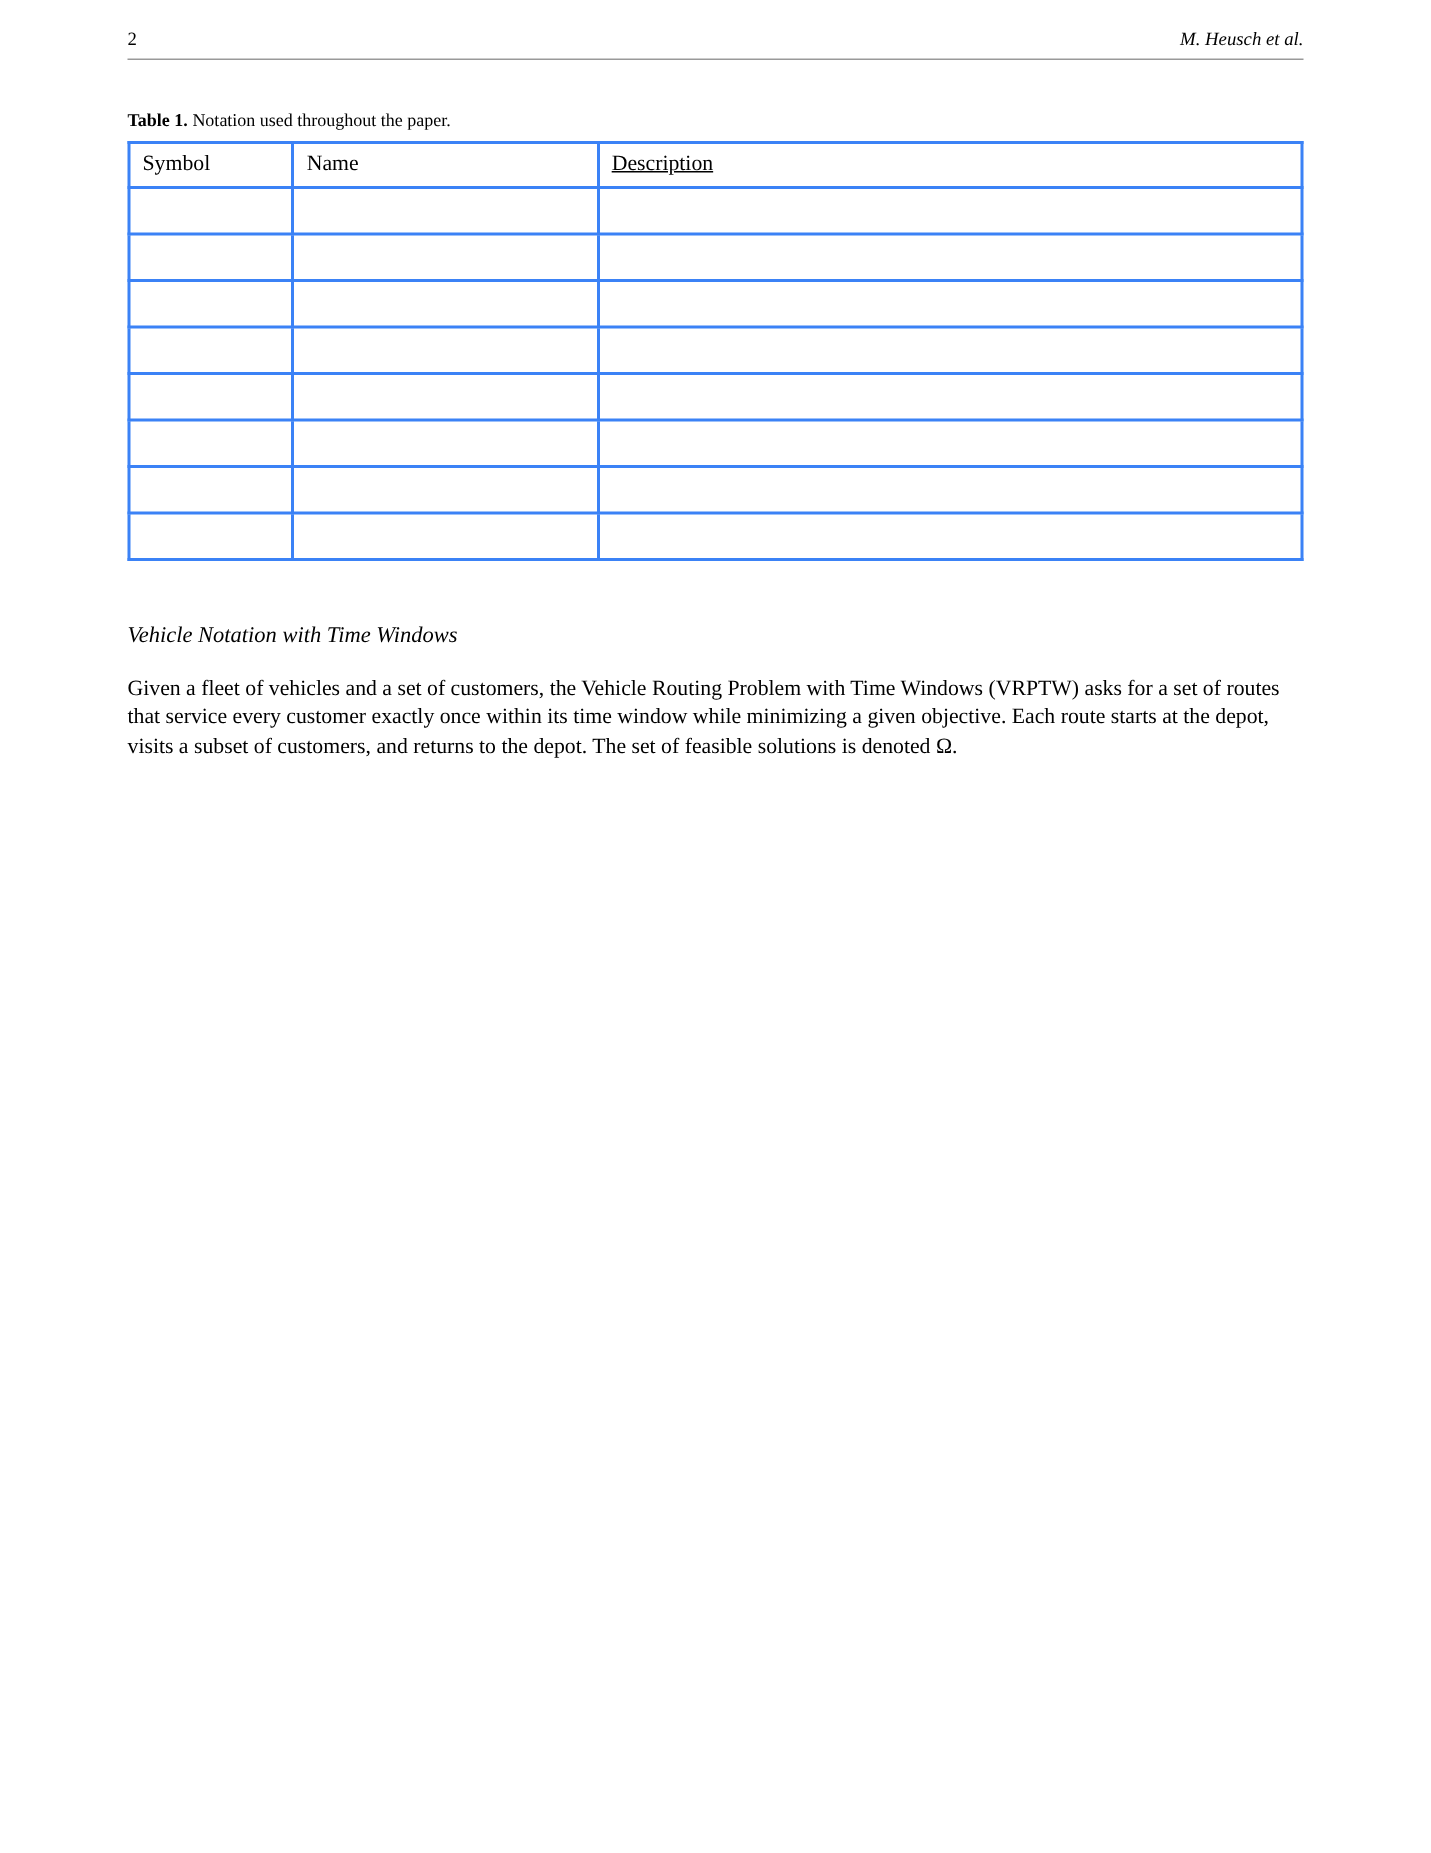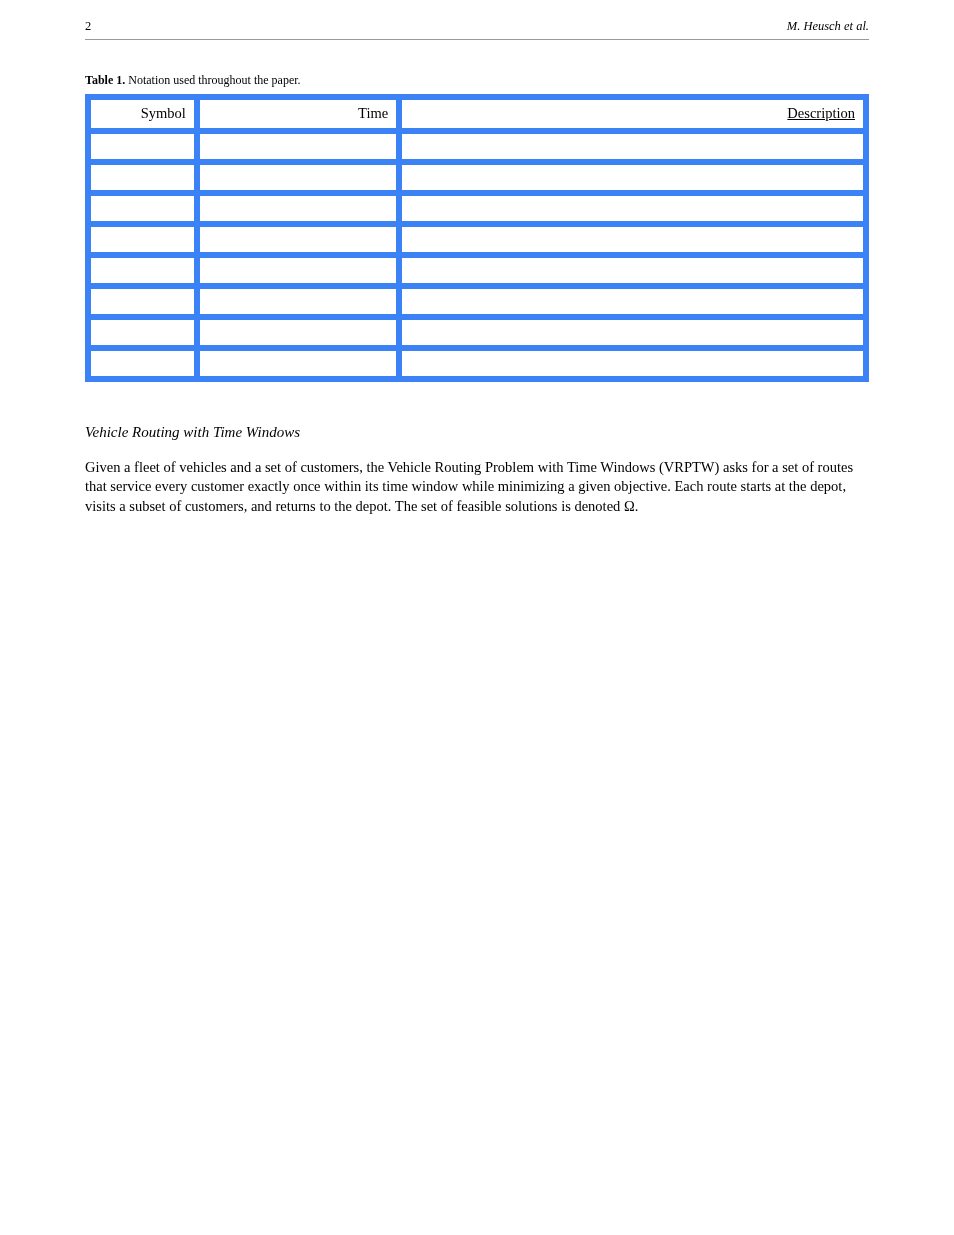--- a/index.html
+++ b/index.html
@@ -30,23 +30,23 @@
   .table-title {
     margin: 32px 0 6px 0;
     font-size: 12px;
   }
   .table-title .bold { font-weight: bold; }
   table {
     border-collapse: collapse;
     width: 100%;
   }
   th, td {
-    border: 6px solid #3b82f6;
+    border: 2px solid #3b82f6;
     padding: 4px 8px;
-    text-align: right;
+    text-align: left;
     font-size: 14.5px;
     font-weight: normal;
   }
   th { font-weight: normal; }
   tbody tr { height: 31px; }
   p.body-text { margin: 16px 0; }
   .col-sym { width: 14%; }
   .col-name { width: 26%; }
   .col-desc { width: 60%; text-decoration: underline; }
 </style>
@@ -60,21 +60,21 @@
 
 <div class="table-title">
   <span class="bold">Table 1.</span>
   <span>Notation used throughout the paper.</span>
 </div>
 
 <table>
   <thead>
     <tr>
       <th class="col-sym">Symbol</th>
-      <th class="col-name">Time</th>
+      <th class="col-name">Name</th>
       <th class="col-desc">Description</th>
     </tr>
   </thead>
   <tbody>
     <tr>
         <td></td>
         <td></td>
         <td></td>
       </tr>
     <tr>
@@ -108,15 +108,15 @@
         <td></td>
       </tr>
     <tr>
         <td></td>
         <td></td>
         <td></td>
       </tr>
   </tbody>
 </table>
 
-<div class="section-heading">Vehicle Routing with Time Windows</div>
+<div class="section-heading">Vehicle Notation with Time Windows</div>
 
 <p class="body-text">Given a fleet of vehicles and a set of customers, the Vehicle Routing Problem with Time Windows (VRPTW) asks for a set of routes that service every customer exactly once within its time window while minimizing a given objective. Each route starts at the depot, visits a subset of customers, and returns to the depot. The set of feasible solutions is denoted Ω.</p>
 
 </body></html>

